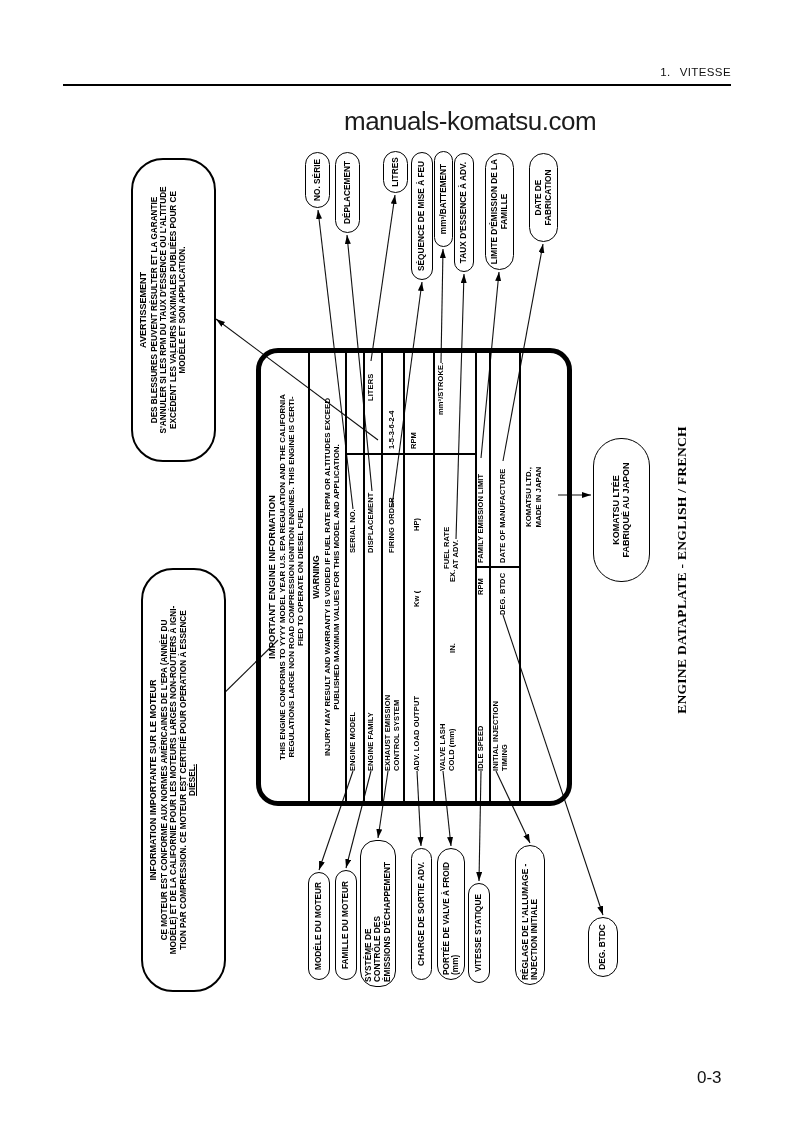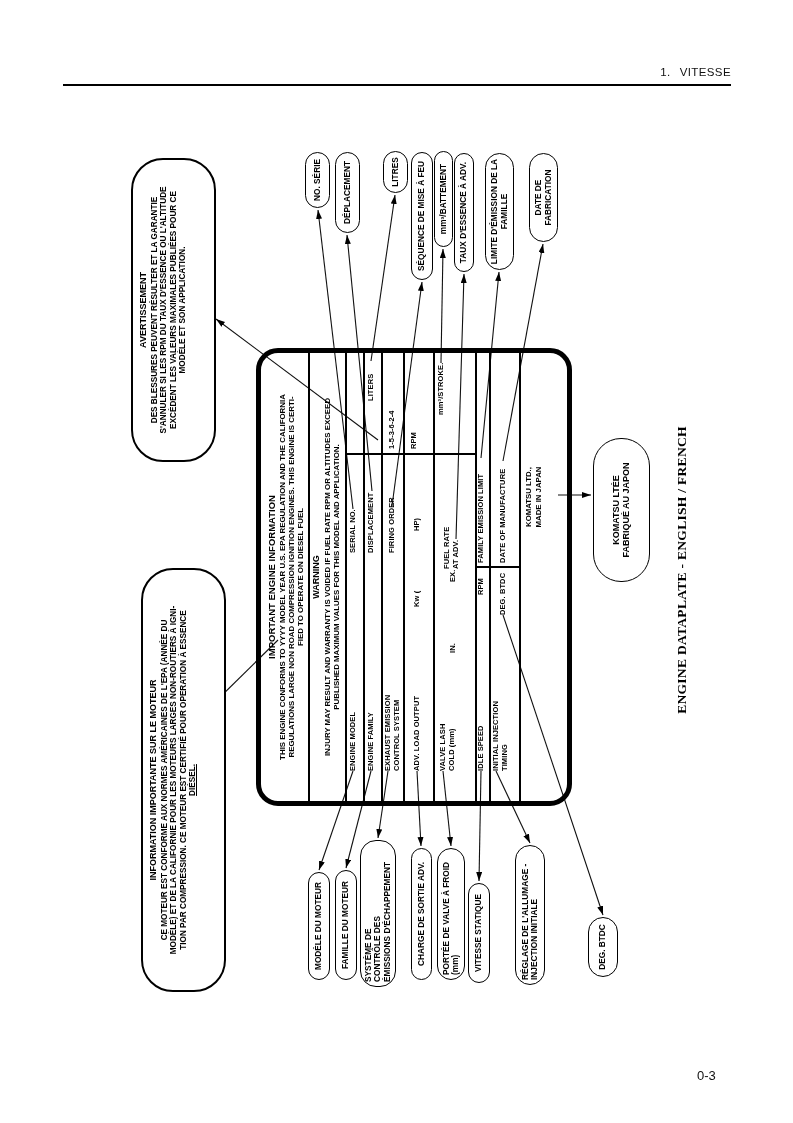--- a/index.html
+++ b/index.html
@@ -3,21 +3,21 @@
 <meta charset="utf-8">
 <style>
   html,body{margin:0;padding:0;background:#e8e8e8;}
   #page{position:relative;width:793px;height:1123px;background:#ffffff;overflow:hidden;
         font-family:"Liberation Sans","DejaVu Sans",sans-serif;color:#000;}
   .hdr{position:absolute;top:66px;right:62px;font-size:11.5px;letter-spacing:.4px;color:#111;}
   .hdr .num{margin-right:9px;}
   .hrule{position:absolute;left:63px;top:84px;width:668px;height:2px;background:#000;}
   .wm{position:absolute;left:344px;top:106px;width:260px;font-size:26px;color:#1c1c1c;
       letter-spacing:-0.5px;}
-  .pageno{position:absolute;left:697px;top:1068px;font-size:13px;color:#111;}
+  .pageno{position:absolute;left:697px;top:1068px;font-size:17px;color:#111;}
 
   
   #canvas{position:absolute;left:-7px;top:285px;width:850px;height:580px;
           transform:rotate(-90deg);}
   #leads{position:absolute;left:0;top:0;}
 
   .pill{position:absolute;border:1.6px solid #000;border-radius:16px;background:#fff;
         display:flex;align-items:center;justify-content:center;text-align:center;
         font-weight:bold;font-size:8.3px;line-height:1.1;padding:1px 4px;box-sizing:border-box;}
   .pill.la{justify-content:flex-start;text-align:left;}
@@ -39,20 +39,21 @@
             font-family:"Liberation Serif","DejaVu Serif",serif;font-weight:bold;
             font-size:13.5px;letter-spacing:.3px;}
 </style>
 </head>
 <body>
 
 <div id="page">
 
   <div class="hdr"><span class="num">1.</span><span>VITESSE</span></div>
   <div class="hrule"></div>
+  <div class="wm">manuals-komatsu.com</div>
 
   <div id="canvas">
 
     <svg id="leads" width="850" height="580" viewBox="0 0 850 580">
       <defs>
         <marker id="arr" markerWidth="11" markerHeight="8" refX="9" refY="3" orient="auto" markerUnits="userSpaceOnUse">
           <path d="M0,0 L9,3 L0,6 Z" fill="#000"></path>
         </marker>
       </defs>
       <g stroke="#111" stroke-width="1.1" fill="none">

